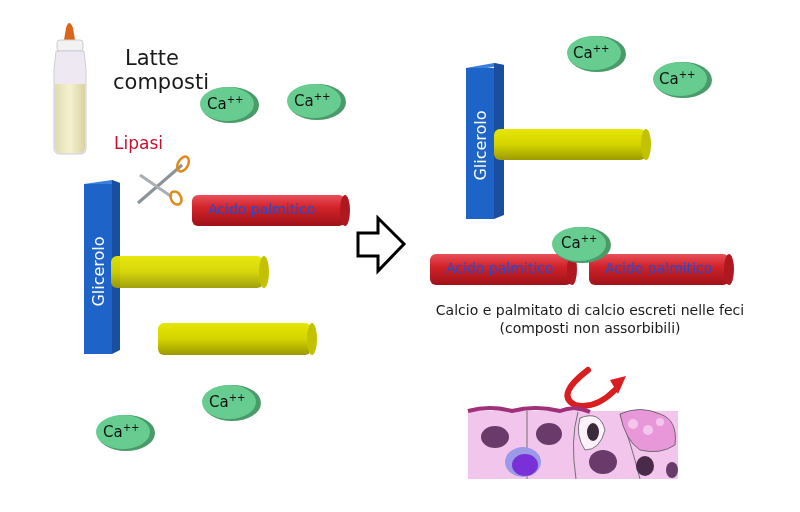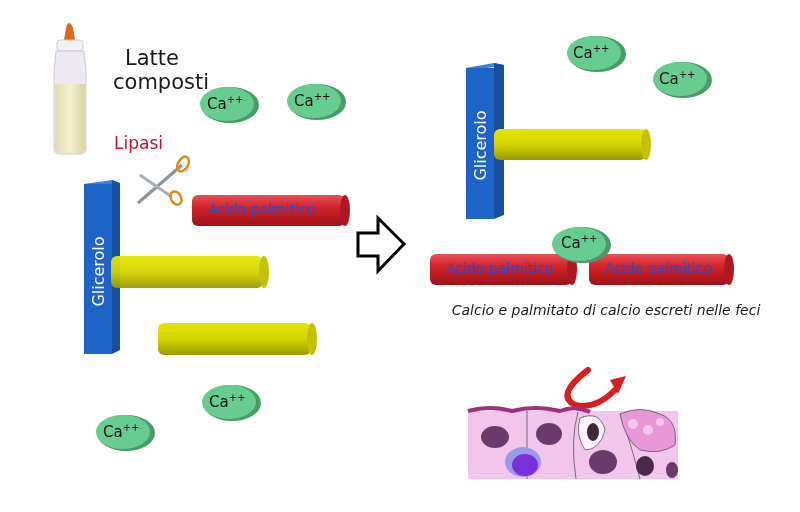--- a/index.html
+++ b/index.html
@@ -148,15 +148,16 @@
 <div class="tube-text" style="left:605px;top:260px;">Acido palmitico</div>
 
 <div class="ca-text" style="left:207px;top:94px;"><span>Ca</span><sup>++</sup></div>
 <div class="ca-text" style="left:294px;top:91px;"><span>Ca</span><sup>++</sup></div>
 <div class="ca-text" style="left:209px;top:392px;"><span>Ca</span><sup>++</sup></div>
 <div class="ca-text" style="left:103px;top:422px;"><span>Ca</span><sup>++</sup></div>
 <div class="ca-text" style="left:573px;top:43px;"><span>Ca</span><sup>++</sup></div>
 <div class="ca-text" style="left:659px;top:69px;"><span>Ca</span><sup>++</sup></div>
 <div class="ca-text" style="left:561px;top:233px;"><span>Ca</span><sup>++</sup></div>
 
-<div class="abs caption" style="left:416px;top:301px;width:380px;font-style:italic;">
+<div class="abs caption" style="left:400px;top:301px;width:380px;">
   <div>Calcio e palmitato di calcio escreti nelle feci</div>
+  <div>(composti non assorbibili)</div>
 </div>
 
 </body></html>

